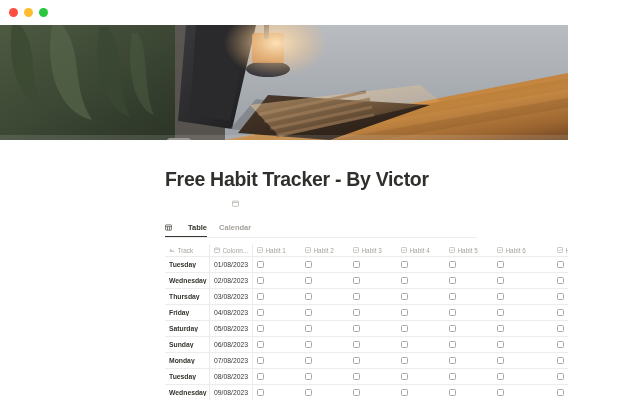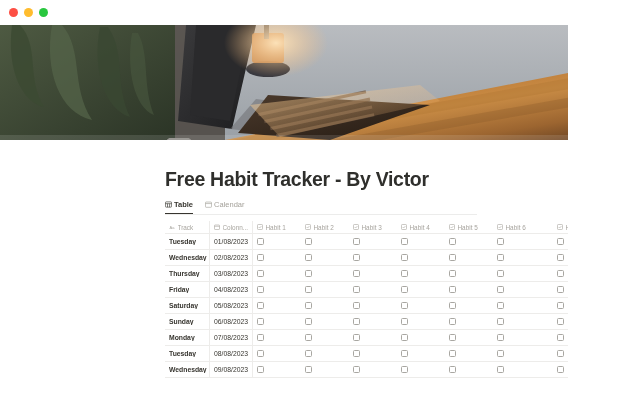--- a/index.html
+++ b/index.html
@@ -35,24 +35,24 @@
   .content{padding:0 0 0 0;}
   .inner{margin-left:165px;margin-right:0;}
 
   .page-title{
     font-size:19.5px;font-weight:bold;color:#2f2f2c;
     letter-spacing:-0.3px;margin-top:28px;line-height:1.15;
   }
 
   .viewtabs{display:flex;align-items:flex-end;gap:12px;margin-top:10px;
             border-bottom:1px solid #ececeb;padding-bottom:0;width:312px;}
-  .vtab{display:flex;align-items:center;gap:2px;font-size:7.5px;padding-bottom:4px;
+  .vtab{display:flex;align-items:center;gap:16px;font-size:7.5px;padding-bottom:4px;
         border-bottom:1.5px solid transparent;cursor:pointer;}
   .vtab.active{color:#37352f;font-weight:bold;border-bottom-color:#37352f;}
-  .vtab.inactive{color:#a5a29b;font-weight:normal;}
+  .vtab.inactive{color:#a5a29b;font-weight:bold;flex-direction:column;}
   .vtab svg{display:block;}
 
   .db-title{font-size:9px;font-weight:bold;color:#37352f;margin-top:11px;letter-spacing:-0.1px;}
 
   
   .table{margin-top:6px;width:475px;font-size:6.8px;color:#37352f;}
   .trow{display:flex;align-items:stretch;border-bottom:1px solid #edecea;}
   .thead .tcell{color:#a7a49e;font-size:6.4px;display:flex;align-items:center;gap:2.5px;height:12px;}
   .tcell{box-sizing:border-box;padding-left:4px;display:flex;align-items:center;height:15px;flex:0 0 auto;}
   .tcell.sep{border-right:1px solid #edecea;}

